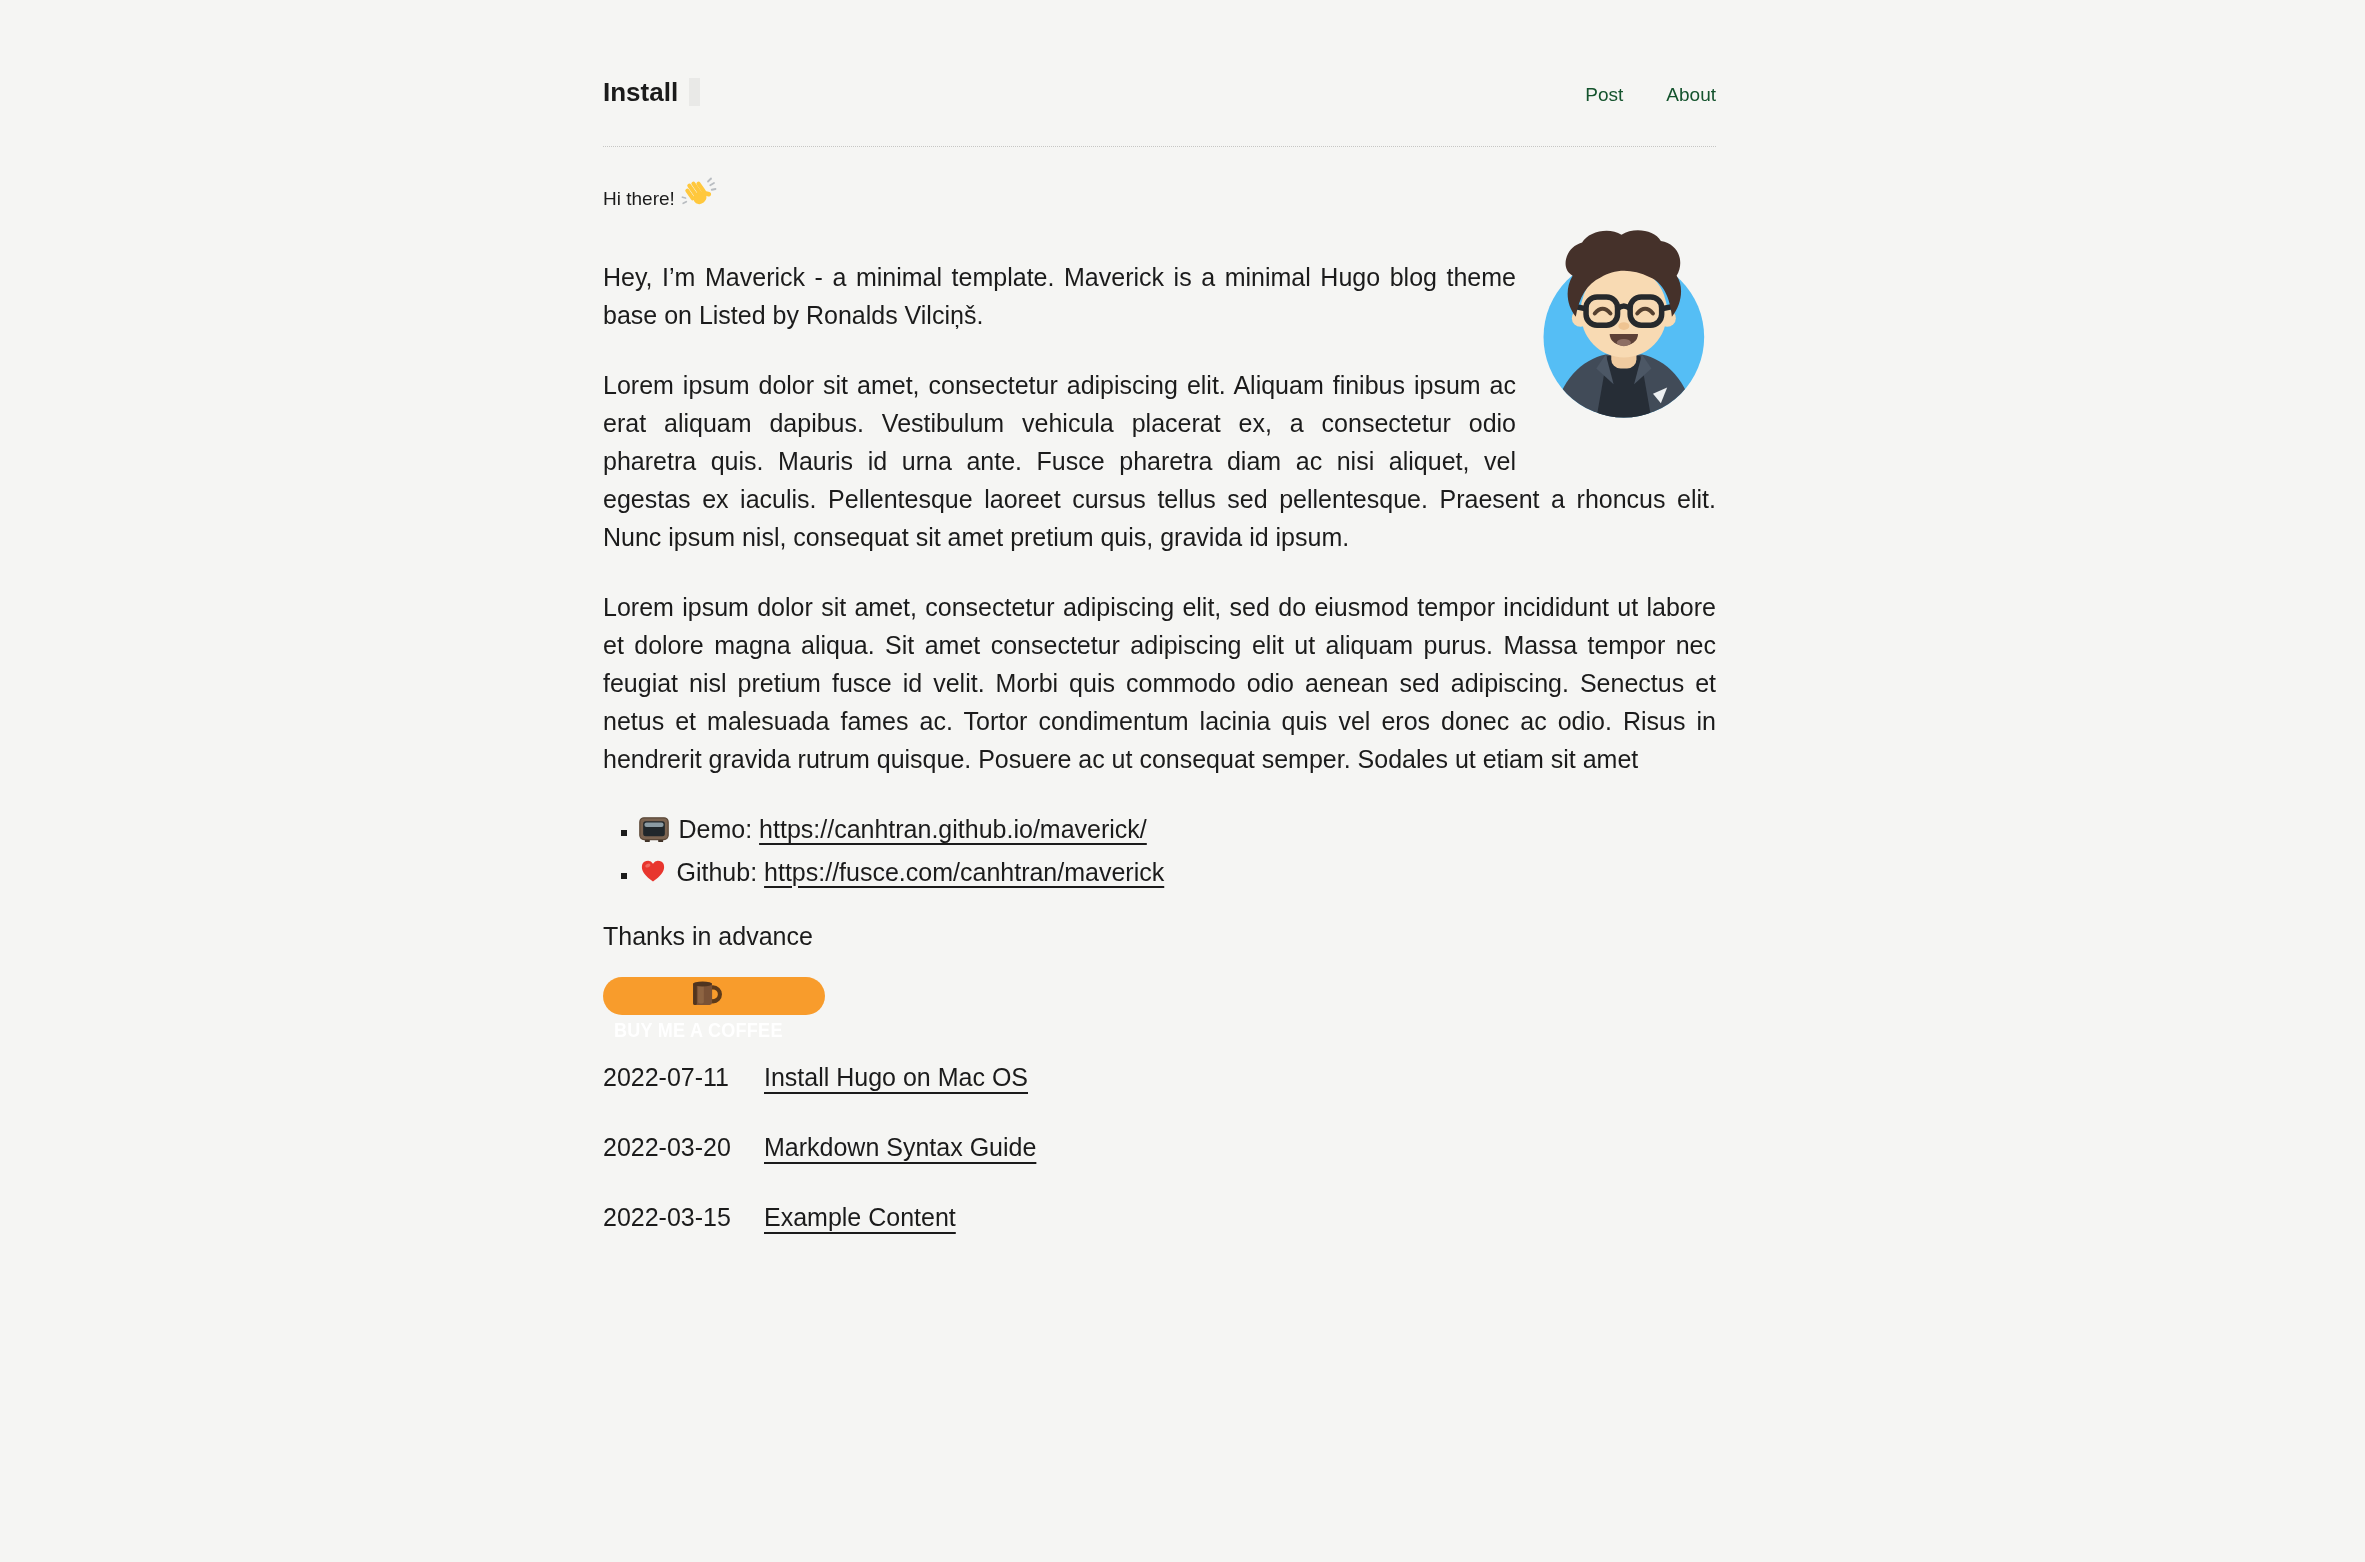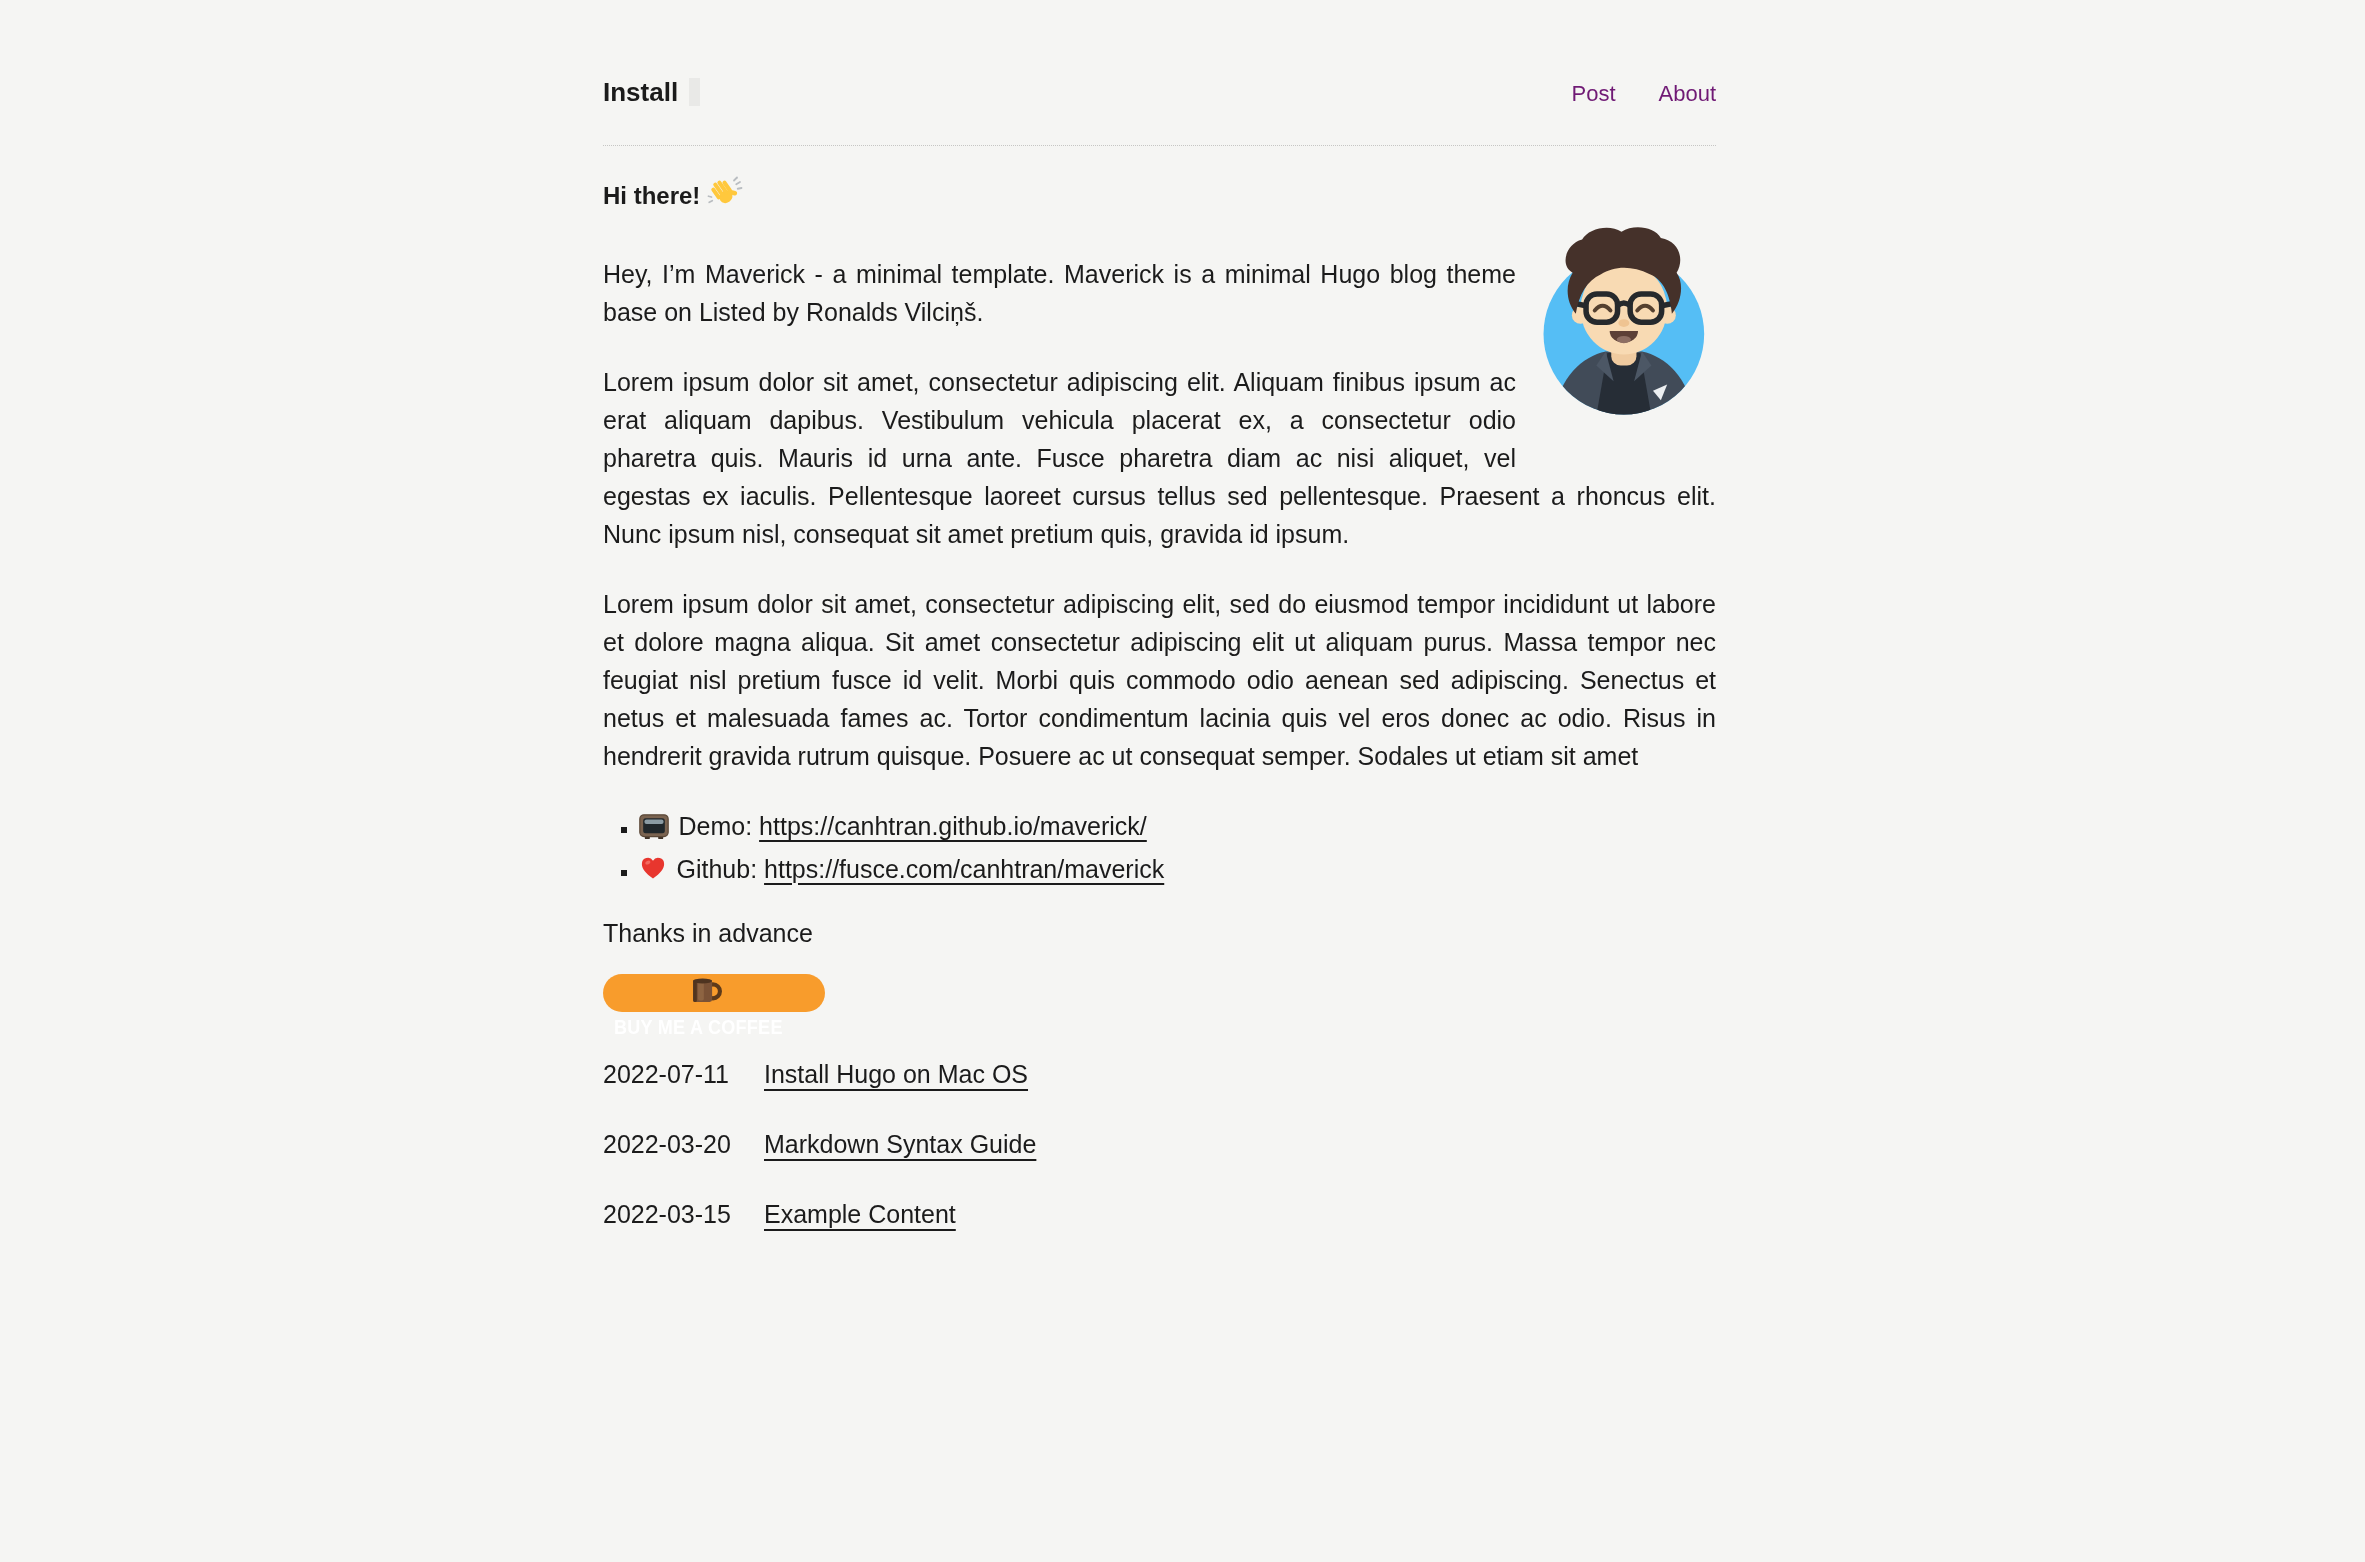--- a/index.html
+++ b/index.html
@@ -16,25 +16,25 @@
 
   
   header.site-header{
     display:flex;justify-content:space-between;align-items:baseline;
     padding:73px 0 32px 0;
     border-bottom:1.6px dotted #C6C6C4;
   }
   .site-title-wrap{display:flex;align-items:center;}
   .site-title{font-weight:bold;font-size:26px;color:#1B1B1B;text-decoration:none;cursor:pointer;}
   .cursor-block{display:inline-block;width:11px;height:28px;background:#E9E9E7;margin-left:11px;}
-  nav.main-nav a{color:#701a75;text-decoration:none;margin-left:36px;cursor:pointer;font-size:22px;}
+  nav.main-nav a{color:#14532d;text-decoration:none;margin-left:36px;cursor:pointer;font-size:19px;}
 
   
   main{display:block;}
-  h1.greeting{font-size:24px;line-height:38px;font-weight:bold;margin:30px 0 32px 0;}
+  h1.greeting{font-size:19px;line-height:38px;font-weight:normal;margin:30px 0 32px 0;}
   h1.greeting .wave{vertical-align:-8px;margin-left:6.3px;}
   p.body-text{margin:0 0 32px 0;text-align:justify;}
 
   .avatar{
     float:right;
     width:178px;height:189px;
     margin:-28px 0 28px 22px;
   }
 
   ul.link-list{

